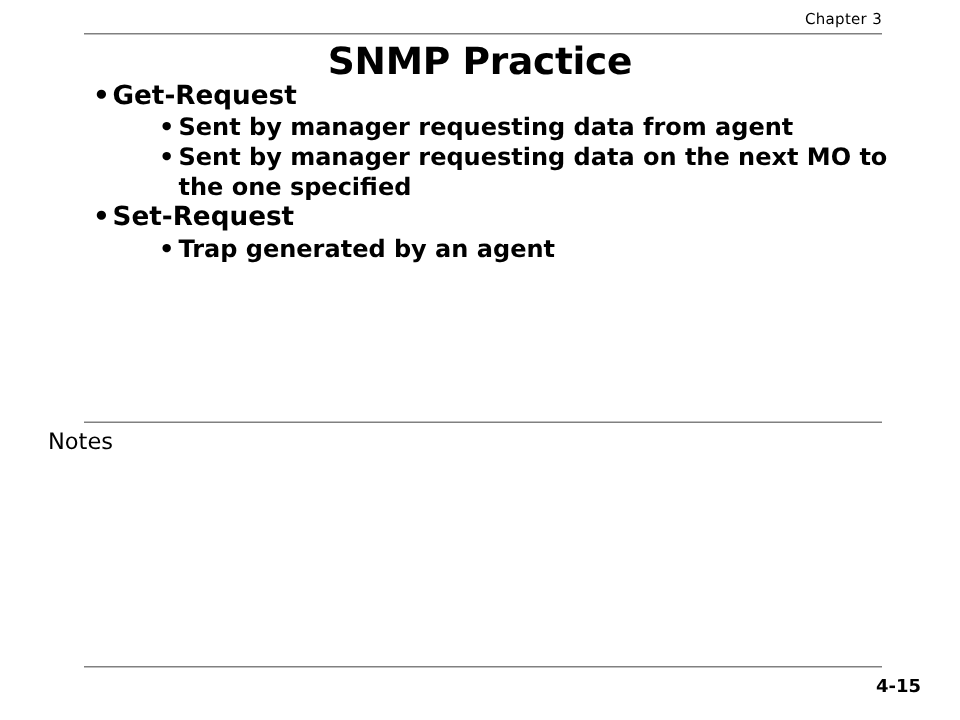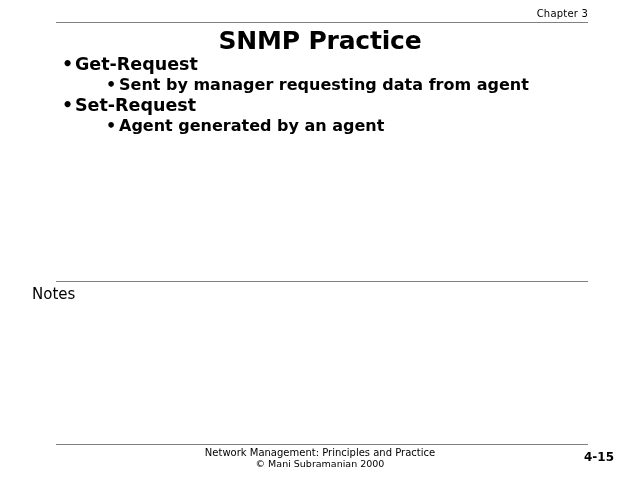--- a/index.html
+++ b/index.html
@@ -119,35 +119,32 @@
 
   <div class="title">SNMP Practice</div>
 
   <div class="content">
 
     <div class="l1"><span class="b">•</span><span>Get-Request</span></div>
 
     <div class="l2"><span class="b">•</span><span>Sent by manager requesting data from agent</span></div>
 
 
+    <div class="l2"><span class="b">•</span><span>Sent by manager requesting data on the next MO to the one specified</span></div>
 
     <div class="l1"><span class="b">•</span><span>Set-Request</span></div>
 
 
 
 
 
-    <div class="l2"><span class="b">•</span><span>Agent generated by an agent</span></div>
+    <div class="l2"><span class="b">•</span><span>Trap generated by an agent</span></div>
 
   </div>
 
   <div class="rule rule-notes"></div>
   <div class="notes-label">Notes</div>
   <div class="notes-body"></div>
 
   <div class="rule rule-footer"></div>
-  <div class="footer-center">
-    <div>Network Management: Principles and Practice</div>
-    <div class="line2">©  Mani Subramanian 2000</div>
-  </div>
   <div class="page-num">4-15</div>
 
 </div>
 
 </body></html>

